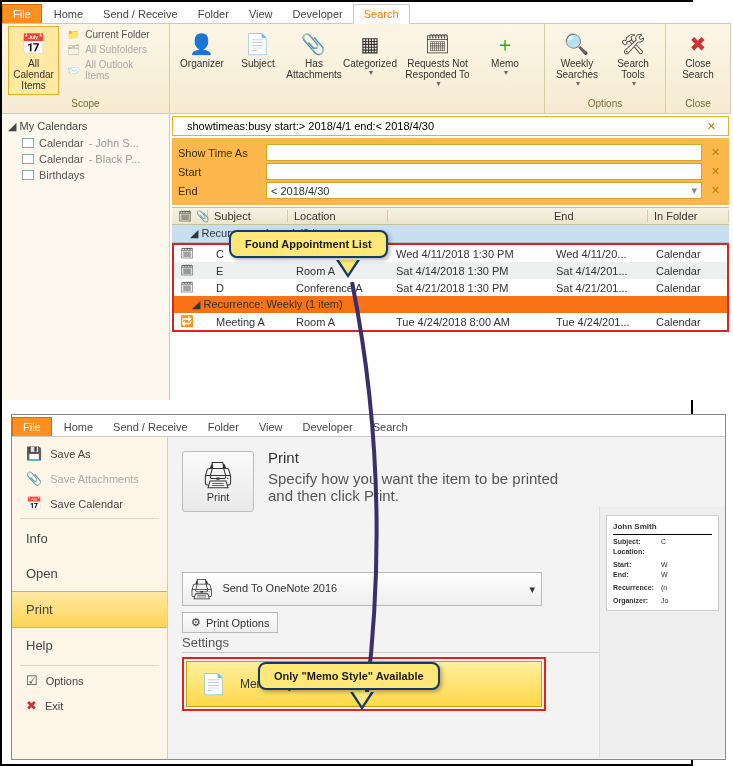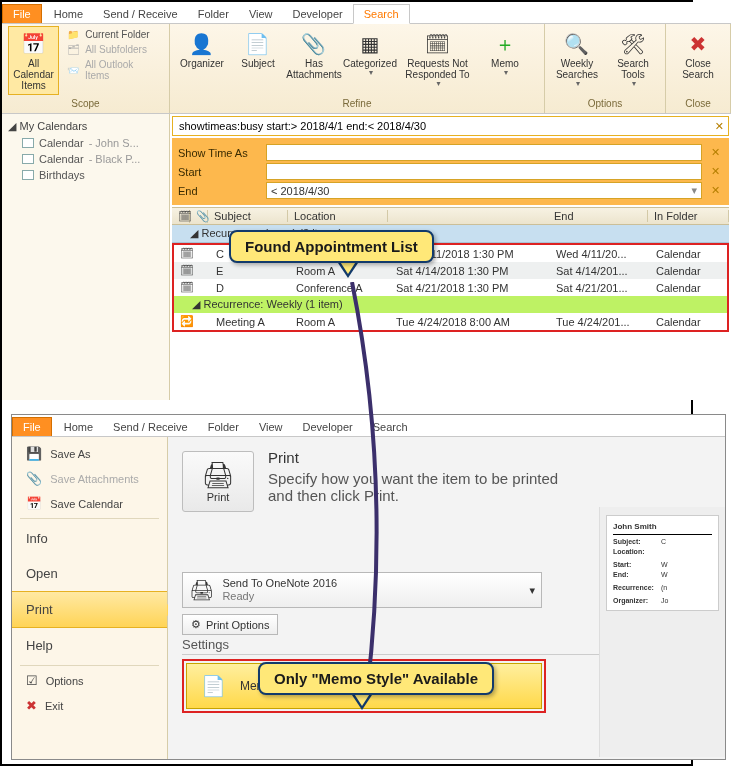--- a/index.html
+++ b/index.html
@@ -25,41 +25,41 @@
   .dd::after { content: "▾"; font-size: 8px; margin-left: 2px; color: #666; }
 
   .body1 { display: flex; height: calc(100% - 112px); }
   .nav1 { width: 168px; border-right: 1px solid #d6cca8; background: #fcf8ed; padding: 4px 6px; }
   .navhead { font-size: 11px; color: #444; padding: 2px 0; }
   .navitem { display: flex; align-items: center; gap: 5px; padding: 2px 0 2px 14px; font-size: 11px; color: #555; }
   .navitem .ci { width: 12px; height: 10px; background: linear-gradient(#fff,#fff); border: 1px solid #8aa; display: inline-block; }
   .navitem .dim { color: #999; }
 
   .main1 { flex: 1; position: relative; background: #fff; }
-  .searchbar { margin: 2px; border: 1px solid #e6b122; background: #fff; display: flex; align-items: center; padding: 1px 4px; font-size: 11px; height: 20px; gap: 12px; }
+  .searchbar { margin: 2px; border: 1px solid #e6b122; background: #fff; display: flex; align-items: center; padding: 1px 12px; font-size: 11px; height: 20px; gap: 12px; }
   .searchbar input { border: none; flex: 1; font-size: 11px; outline: none; }
   .refinebox { background: #fdb84d; padding: 4px 6px; margin: 0 2px; }
   .refrow { display: flex; align-items: center; gap: 6px; margin: 2px 0; }
   .refrow label { width: 82px; font-size: 11px; color: #3a2b00; }
   .refrow .refinput { flex: 1; background: #fff; border: 1px solid #d6a326; height: 17px; padding: 0 4px; font-size: 11px; display: flex; align-items: center; }
   .refxbtn { width: 15px; text-align: center; color: #b57f00; font-size: 11px; }
 
   .colhdr { display: flex; background: linear-gradient(#f7f2e3,#ece4cd); border-top: 1px solid #cbbf98; border-bottom: 1px solid #cbbf98; font-size: 11px; height: 18px; align-items: center; margin: 2px 2px 0 2px; }
   .colhdr div { border-right: 1px solid #d3c9a7; padding: 0 6px; }
   .c-icon{width:18px;} .c-att{width:18px;} .c-subj{width:80px;} .c-loc{width:100px;} .c-start{width:160px;} .c-end{width:100px;} .c-fold{flex:1;}
 
   .grouprow { background: #c7dff0; font-size: 11px; padding: 2px 18px; border-bottom: 1px solid #a9c3d6; margin: 0 2px; }
   .redbox { border: 2px solid #d22; margin: 0 2px; }
   .datarow { display: flex; align-items: center; font-size: 11px; height: 17px; padding: 0; }
   .datarow.sel { background: #eef0f0; }
   .datarow>div { padding: 0 6px; }
   .ri { width: 18px; text-align: center; }
 
   
-  .callout { position: absolute; background: #ffe878; border: 2px solid #123a6b; border-radius: 8px; padding: 6px 14px; font-size: 15px; font-weight: bold; color: #1a1a1a; box-shadow: 2px 2px 4px rgba(0,0,0,.3); z-index: 50; }
+  .callout { position: absolute; background: #ffe878; border: 2px solid #123a6b; border-radius: 8px; padding: 6px 14px; font-size: 11px; font-weight: bold; color: #1a1a1a; box-shadow: 2px 2px 4px rgba(0,0,0,.3); z-index: 50; }
   .callout-tail { position: absolute; width: 0; height: 0; z-index: 49; }
   .tail-down { border-left: 12px solid transparent; border-right: 12px solid transparent; border-top: 18px solid #123a6b; }
   .tail-down::after { content:""; position:absolute; left:-9px; top:-18px; border-left:9px solid transparent; border-right:9px solid transparent; border-top:14px solid #ffe878; }
 
   .arrow-svg { position: absolute; z-index: 40; pointer-events: none; }
 
   
   .win2 { position: absolute; left: 9px; top: 412px; width: 715px; height: 346px; border: 1px solid #8a8a8a; background: #fff; }
   .tabs2 { display: flex; align-items: flex-end; height: 22px; background: #fff; border-bottom: 1px solid #c8c8c8; }
   .body2 { display: flex; height: calc(100% - 22px); }
@@ -154,21 +154,20 @@
             </div>
         <div class="bigbtn dd" style="width:75px">
               <span class="ic">🗓</span>
               <span>Requests Not Responded To</span>
             </div>
         <div class="bigbtn dd">
               <span class="ic" style="color:#2a2">＋</span>
               <span>Memo</span>
             </div>
       </div>
-      <div class="rgroup-label">Refine</div>
     </div>
 
     <div class="rgroup">
       <div class="rrow">
         <div class="bigbtn dd">
               <span class="ic">🔍</span>
               <span>Weekly Searches</span>
             </div>
         <div class="bigbtn dd">
               <span class="ic">🛠</span>
@@ -266,21 +265,21 @@
             </div>
         <div class="datarow">
               <div class="ri">🗓</div>
               <div class="c-att"></div>
               <div class="c-subj">D</div>
               <div class="c-loc">Conference A</div>
               <div class="c-start">Sat 4/21/2018 1:30 PM</div>
               <div class="c-end">Sat 4/21/201...</div>
               <div class="c-fold">Calendar</div>
             </div>
-        <div class="grouprow" style="background:#bef264;border:none;margin:0">◢ <span>Recurrence: Weekly (1 item)</span></div>
+        <div class="grouprow" style="background:#f97316;border:none;margin:0">◢ <span>Recurrence: Weekly (1 item)</span></div>
         <div class="datarow">
               <div class="ri">🔁</div>
               <div class="c-att"></div>
               <div class="c-subj">Meeting A</div>
               <div class="c-loc">Room A</div>
               <div class="c-start">Tue 4/24/2018 8:00 AM</div>
               <div class="c-end">Tue 4/24/201...</div>
               <div class="c-fold">Calendar</div>
             </div>
       </div>
@@ -346,21 +345,20 @@
       <div class="printhdr">
         <h3>Print</h3>
         <p>Specify how you want the item to be printed and then click Print.</p>
       </div>
 
       <div class="sect" style="margin-top:60px">
         <div class="printer-sel">
           <span style="font-size:20px">🖨</span>
           <div class="pinfo">
                 <div>Send To OneNote 2016</div>
-                <div style="color:#777">Ready</div>
               </div>
           <span>▾</span>
         </div>
         <div class="opt-btn">
               <span>⚙</span>
               <span>Print Options</span>
             </div>
       </div>
 
       <div class="sect">

